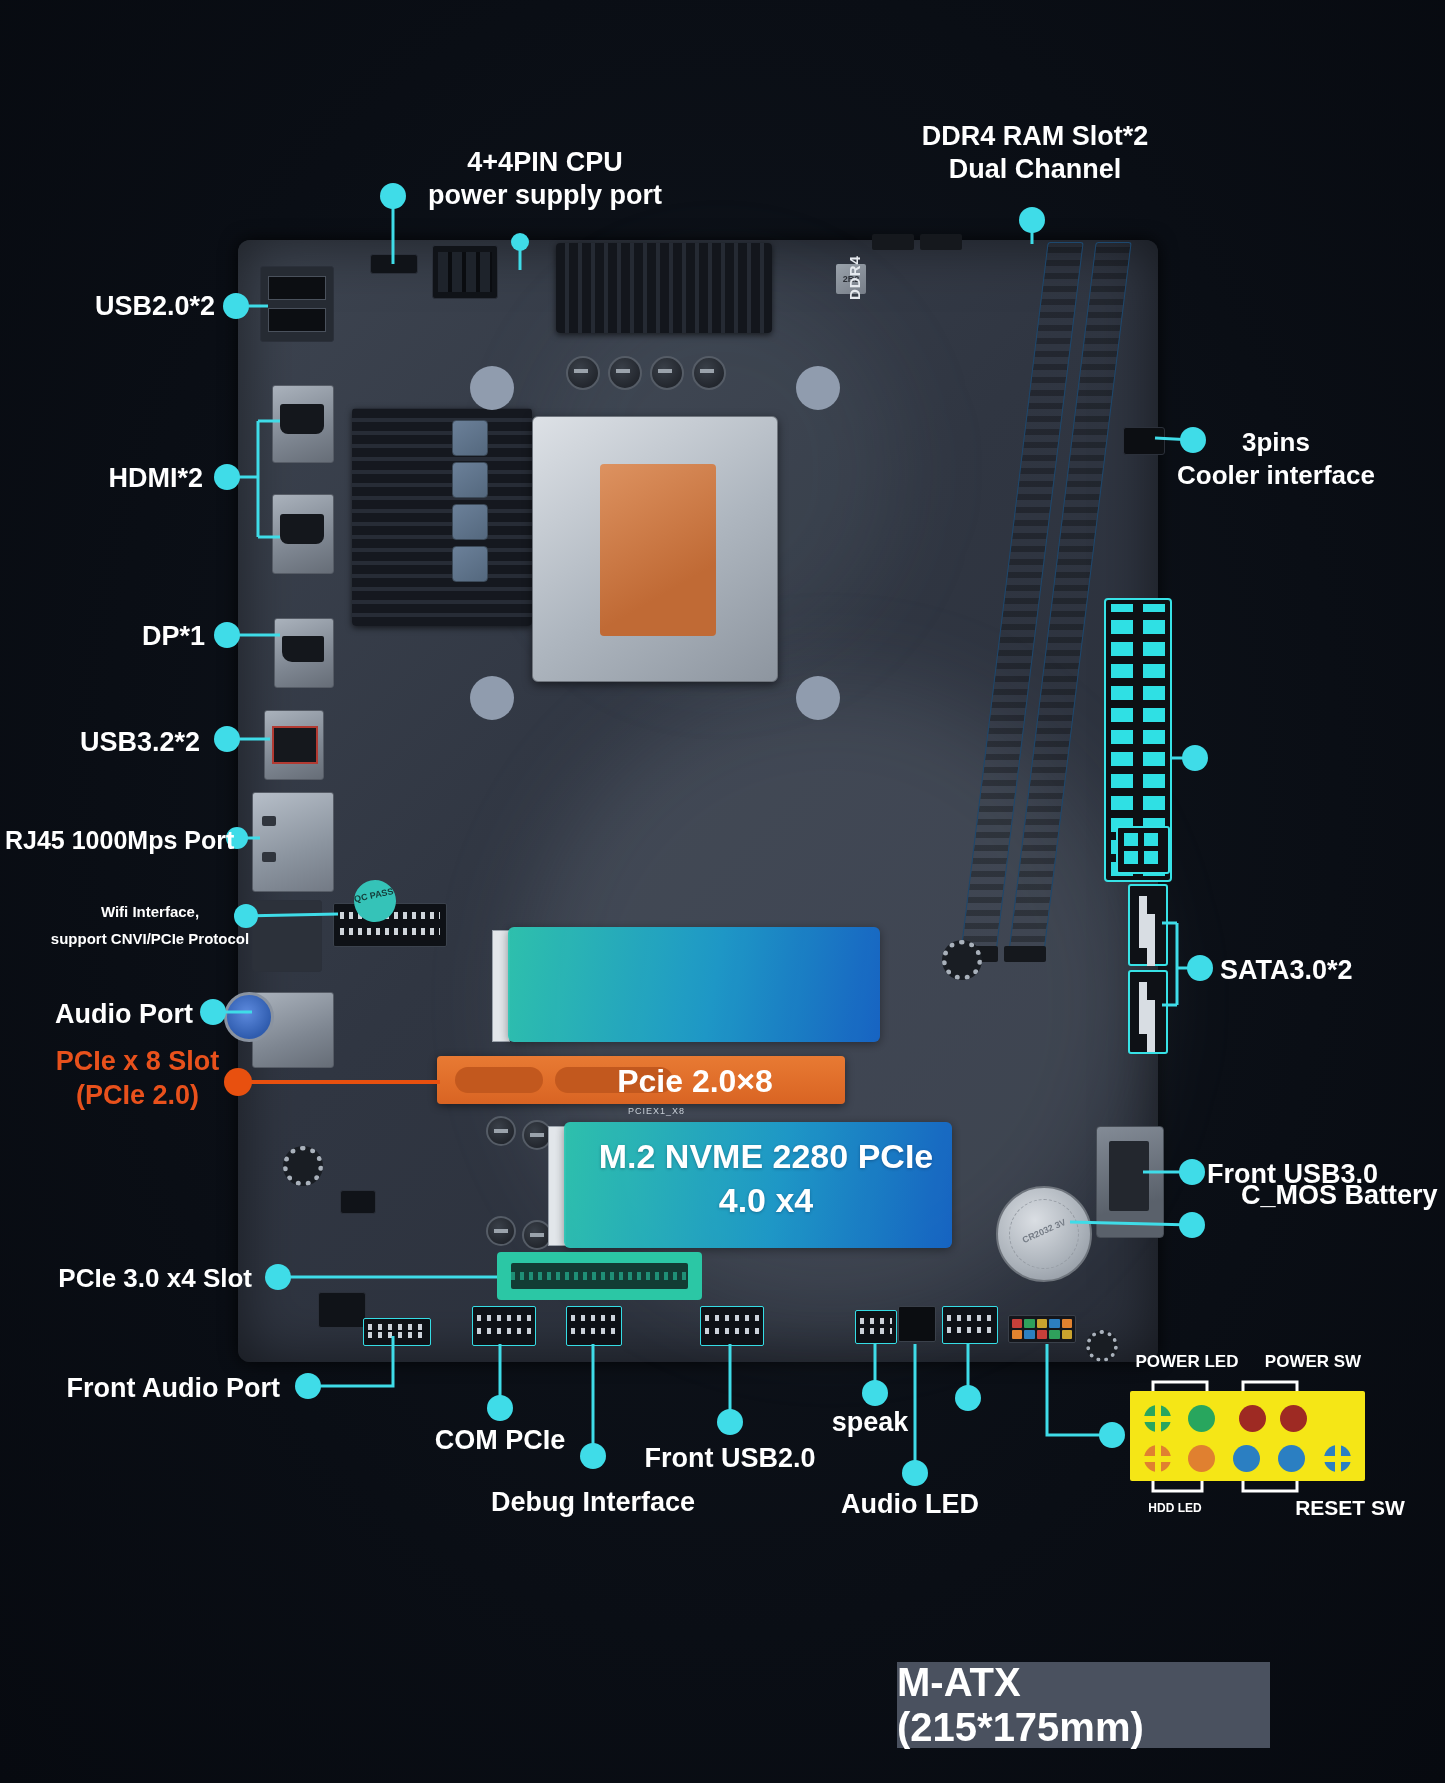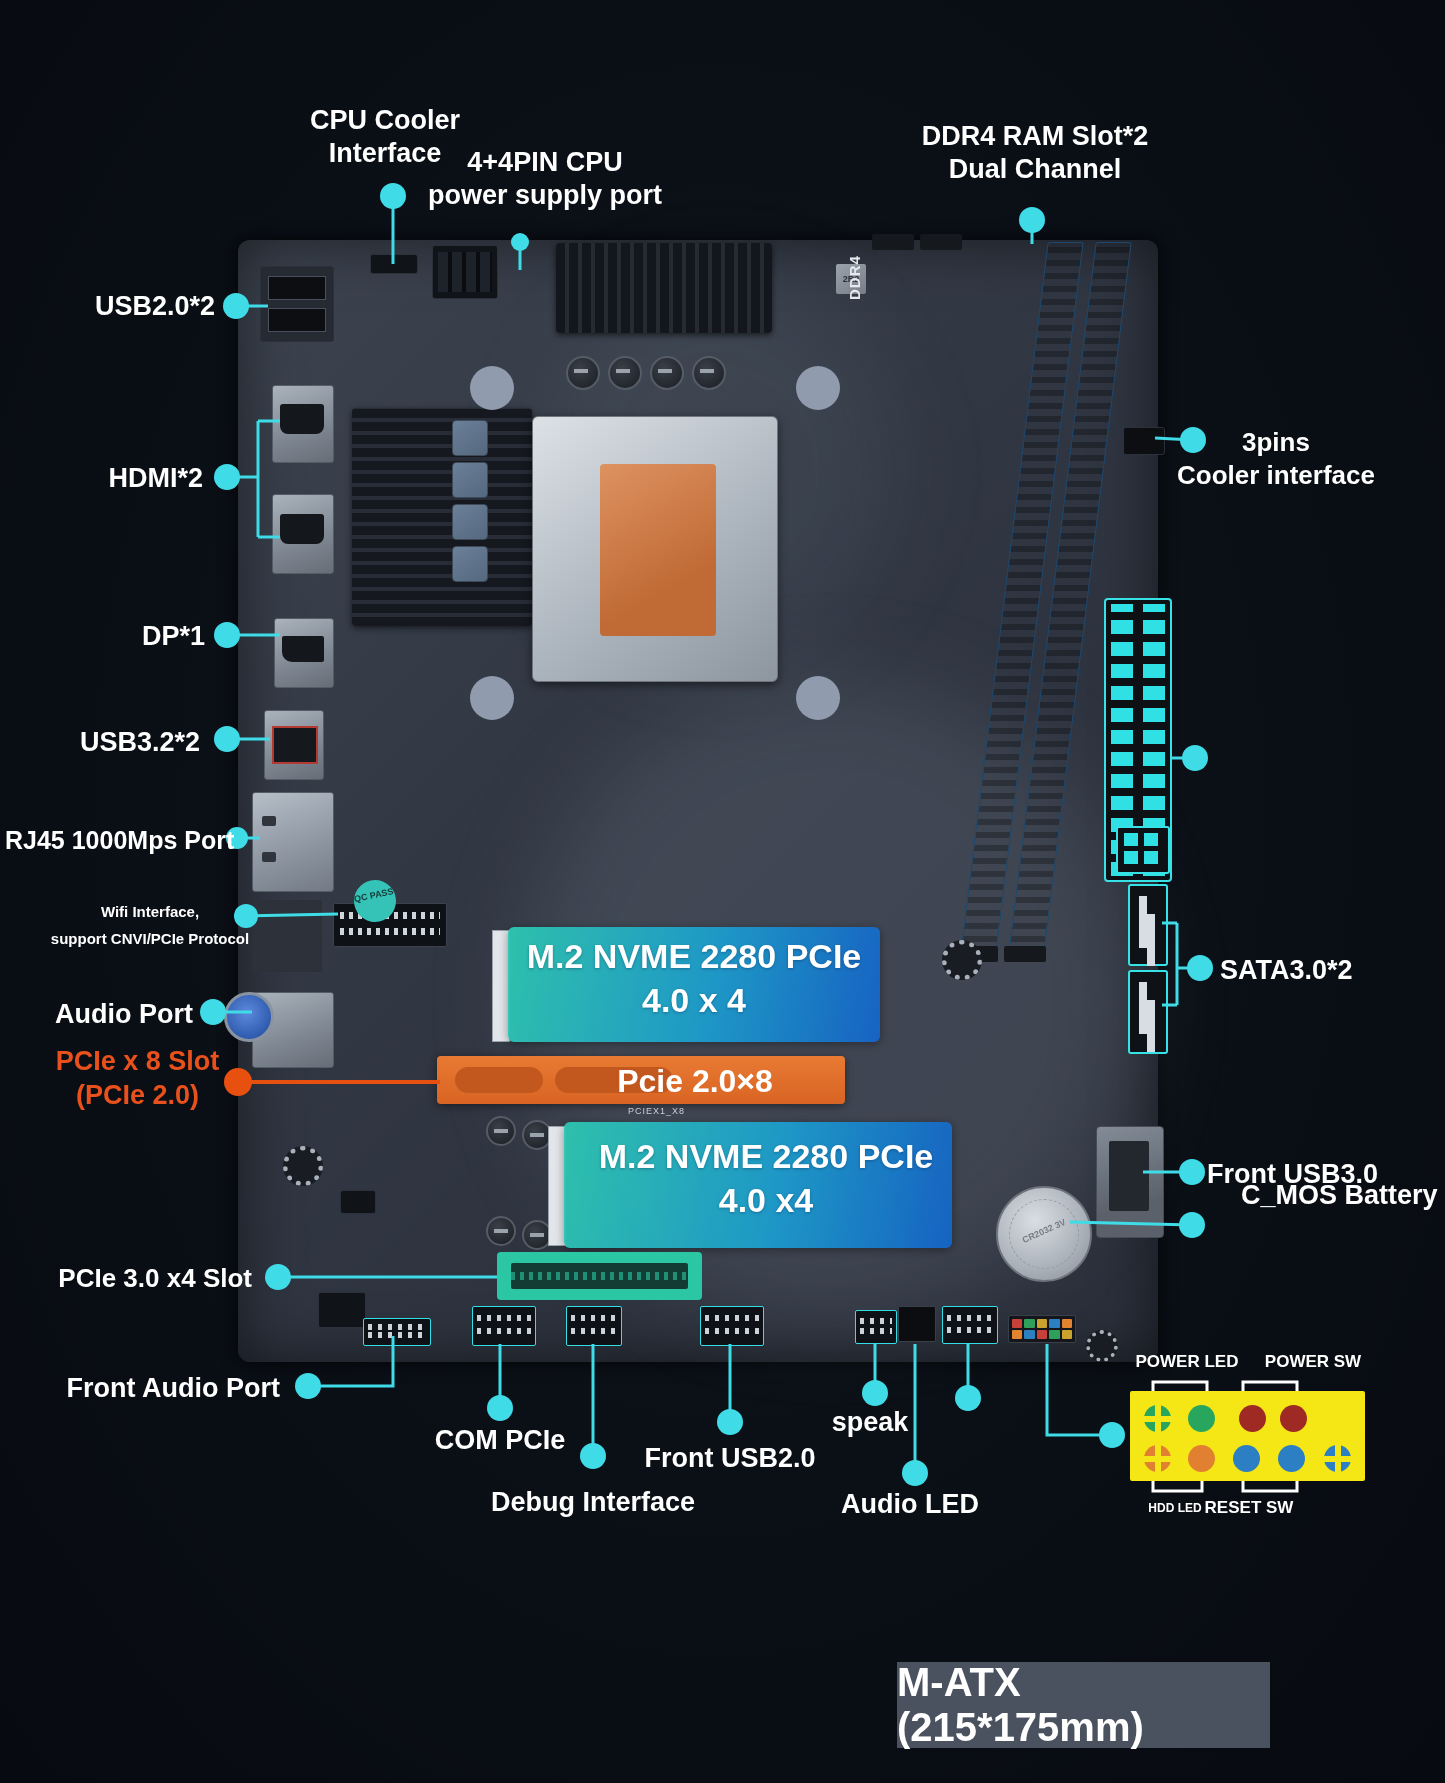--- a/index.html
+++ b/index.html
@@ -127,24 +127,20 @@
     <div style="position:absolute;left:6px;top:8px;right:6px;height:7px;background:repeating-linear-gradient(90deg,#cfd5db 0 4px,transparent 4px 9px);"></div>
     <div style="position:absolute;left:6px;top:24px;right:6px;height:7px;background:repeating-linear-gradient(90deg,#cfd5db 0 4px,transparent 4px 9px);"></div>
   </div>
   <div class="abs" style="left:354px;top:880px;width:42px;height:42px;border-radius:50%;background:#35c3b8;z-index:4;color:#143b38;font-size:9px;font-weight:bold;text-align:center;line-height:11px;padding-top:10px;box-sizing:border-box;transform:rotate(-12deg);">
     <span class="l">QC</span>
     <span class="l">PASS</span>
   </div>
 
   <div class="abs" style="left:492px;top:930px;width:16px;height:110px;background:#e2e6ea;border:1px solid #9aa2ab;z-index:4;"></div>
   <div class="abs" style="left:508px;top:927px;width:372px;height:115px;border-radius:6px;background:linear-gradient(100deg,#2ec7b2 0%,#1d9ccd 55%,#1565c8 100%);opacity:.95;z-index:4;box-shadow:0 2px 10px rgba(0,0,0,.4);"></div>
-  <div class="ovl-txt" style="left:508px;top:934px;width:372px;">
-    <span class="l">M.2 NVME 2280</span>
-    <span class="l">PCIe 4.0 x 4</span>
-  </div>
 
   <div class="abs" style="left:437px;top:1056px;width:408px;height:48px;border-radius:4px;background:linear-gradient(180deg,#e87a33,#d96423);z-index:4;box-shadow:0 2px 8px rgba(0,0,0,.45);">
     <div style="position:absolute;left:18px;top:11px;width:88px;height:26px;border-radius:13px;background:#c2581e;"></div>
     <div style="position:absolute;left:118px;top:11px;width:118px;height:26px;border-radius:13px;background:#c2581e;"></div>
   </div>
   <div class="abs" style="left:545px;top:1060px;width:300px;text-align:center;color:#fff;font-weight:bold;font-size:32px;line-height:42px;z-index:5;">Pcie 2.0×8</div>
   <div class="abs" style="left:628px;top:1106px;color:#c8cfd7;font-size:9px;z-index:4;letter-spacing:1px;">PCIEX1_X8</div>
 
   <div class="cap" style="left:486px;top:1116px;width:26px;height:26px;"></div>
   <div class="cap" style="left:522px;top:1120px;width:26px;height:26px;"></div>
@@ -233,24 +229,20 @@
     </g>
     <path d="M238,1082 L440,1082" stroke="#e8500f" stroke-width="4" fill="none"></path>
     <g stroke="#ffffff" stroke-width="3" fill="none">
       <path d="M1153,1391 L1153,1382 L1207,1382 L1207,1391"></path>
       <path d="M1243,1391 L1243,1382 L1297,1382 L1297,1391"></path>
       <path d="M1153,1481 L1153,1491 L1202,1491 L1202,1481"></path>
       <path d="M1243,1481 L1243,1491 L1297,1491 L1297,1481"></path>
     </g>
   </svg>
 
-  <div class="lbl ctr" style="left:285px;top:104px;width:200px;">
-    <span class="l">CPU Cooler</span>
-    <span class="l">Interface</span>
-  </div>
   <div class="lbl ctr" style="left:400px;top:146px;width:290px;">
     <span class="l">4+4PIN CPU</span>
     <span class="l">power supply port</span>
   </div>
   <div class="lbl ctr" style="left:880px;top:120px;width:310px;">
     <span class="l">DDR4 RAM Slot*2</span>
     <span class="l">Dual Channel</span>
   </div>
   <div class="lbl rgt" style="left:25px;top:290px;width:190px;">USB2.0*2</div>
   <div class="lbl rgt" style="left:25px;top:462px;width:178px;">HDMI*2</div>
@@ -288,19 +280,19 @@
     <div class="lgd-dot" style="left:58px;top:14px;background:#28a65e;"></div>
     <div class="lgd-dot" style="left:109px;top:14px;background:#9e2a23;"></div>
     <div class="lgd-dot" style="left:150px;top:14px;background:#9e2a23;"></div>
     <div class="lgd-dot lgd-cross" style="left:14px;top:54px;background:#e08030;"></div>
     <div class="lgd-dot" style="left:58px;top:54px;background:#e08030;"></div>
     <div class="lgd-dot" style="left:103px;top:54px;background:#2b7fc2;"></div>
     <div class="lgd-dot" style="left:148px;top:54px;background:#2b7fc2;"></div>
     <div class="lgd-dot lgd-cross" style="left:194px;top:54px;background:#2b7fc2;"></div>
   </div>
   <div class="lbl ctr" style="left:1115px;top:1498px;width:120px;font-size:12px;line-height:20px;">HDD LED</div>
-  <div class="lbl ctr" style="left:1184px;top:1498px;width:130px;font-size:17px;line-height:20px;">RESET SW</div>
+  <div class="lbl ctr" style="left:1285px;top:1498px;width:130px;font-size:21px;line-height:20px;">RESET SW</div>
 
   <div class="abs" style="left:897px;top:1662px;width:373px;height:86px;background:#4a515f;z-index:6;display:flex;align-items:center;justify-content:center;">
     <span style="color:#fff;font-weight:bold;font-size:40px;">M-ATX (215*175mm)</span>
   </div>
 
 </div>
 
 </body></html>

